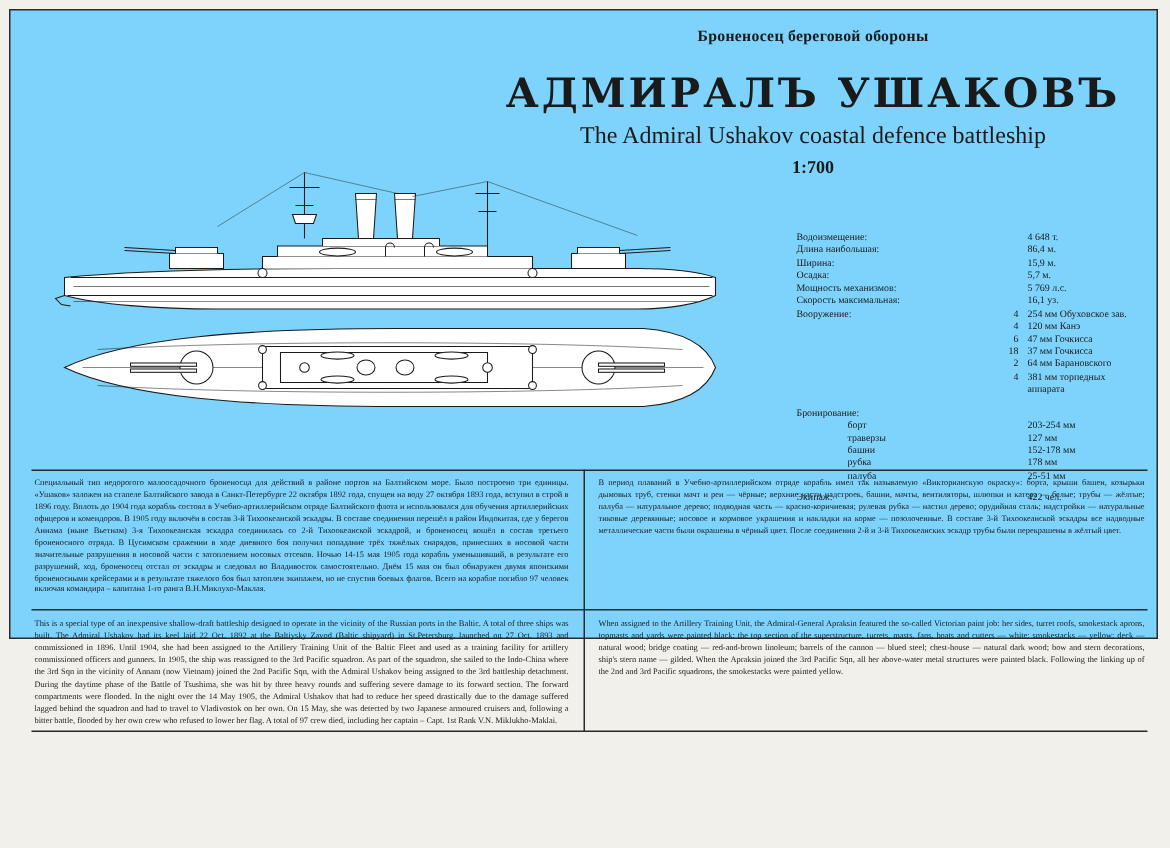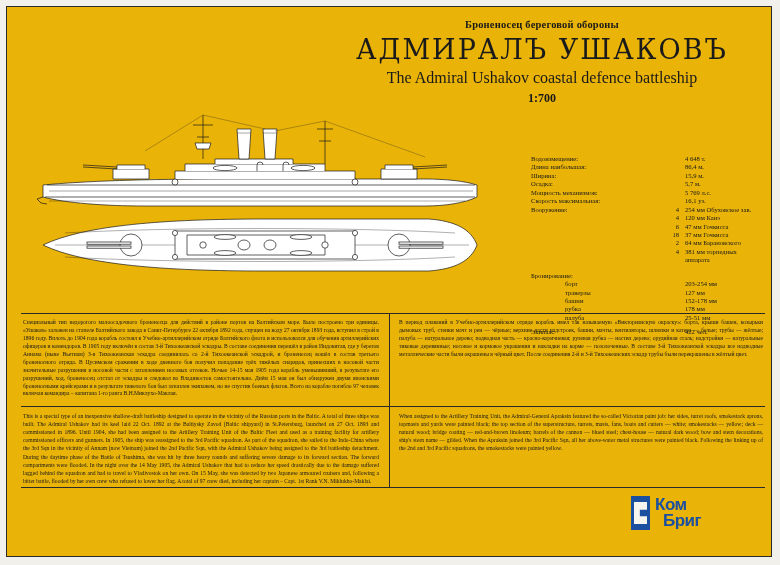--- a/index.html
+++ b/index.html
@@ -14,22 +14,22 @@
     background: #f2f0ea;
     overflow: hidden;
     font-family: "Liberation Serif", serif;
     color: #1a1a1a;
   }
   .sheet {
     position: absolute;
     left: 6px;
     top: 6px;
     width: 766px;
-    height: 551px;
-    background: #eab308;
+    height: 420px;
+    background: #7dd3fc;
     border: 1px solid #2a2a2a;
     box-sizing: border-box;
   }
 
   
   .hdr {
     position: absolute;
     right: 14px;
     top: 12px;
     width: 430px;
@@ -37,23 +37,23 @@
   }
   .hdr-sub {
     font-family: "Liberation Serif", serif;
     font-size: 10.5px;
     font-weight: bold;
     letter-spacing: .2px;
   }
   .hdr-title {
     font-family: "DejaVu Serif", serif;
     font-size: 27px;
-    font-weight: normal;
+    font-weight: bold;
     letter-spacing: 2px;
-    margin-top: 6px;
+    margin-top: 19px;
     line-height: 1.05;
   }
   .hdr-en {
     font-size: 16px;
     margin-top: 5px;
   }
   .hdr-scale {
     font-size: 12px;
     font-weight: bold;
     margin-top: 4px;
@@ -380,22 +380,15 @@
     <div class="rule" style="left:14px;  top:399px; width:744px; height:1px;"></div>
     <div class="rule" style="left:382px; top:399px; width:1px;  height:82px;"></div>
     <div class="rule" style="left:14px;  top:480px; width:744px; height:1px;"></div>
 
     <div class="col col-ru-l">Специальный тип недорогого малоосадочного броненосца для действий в районе портов на Балтийском море. Было построено три единицы. «Ушаков» заложен на стапеле Балтийского завода в Санкт-Петербурге 22 октября 1892 года, спущен на воду 27 октября 1893 года, вступил в строй в 1896 году. Вплоть до 1904 года корабль состоял в Учебно-артиллерийском отряде Балтийского флота и использовался для обучения артиллерийских офицеров и комендоров. В 1905 году включён в состав 3-й Тихоокеанской эскадры. В составе соединения перешёл в район Индокитая, где у берегов Аннама (ныне Вьетнам) 3-я Тихоокеанская эскадра соединилась со 2-й Тихоокеанской эскадрой, и броненосец вошёл в состав третьего броненосного отряда. В Цусимском сражении в ходе дневного боя получил попадание трёх тяжёлых снарядов, принесших в носовой части значительные разрушения в носовой части с затоплением носовых отсеков. Ночью 14-15 мая 1905 года корабль уменьшивший, в результате его разрушений, ход, броненосец отстал от эскадры и следовал во Владивосток самостоятельно. Днём 15 мая он был обнаружен двумя японскими броненосными крейсерами и в результате тяжелого боя был затоплен экипажем, но не спустив боевых флагов. Всего на корабле погибло 97 человек включая командира – капитана 1-го ранга В.Н.Миклухо-Маклая.</div>
     <div class="col col-ru-r">В период плаваний в Учебно-артиллерийском отряде корабль имел так называемую «Викторианскую окраску»: борта, крыши башен, козырьки дымовых труб, стенки мачт и реи — чёрные; верхние части надстроек, башни, мачты, вентиляторы, шлюпки и катера — белые; трубы — жёлтые; палуба — натуральное дерево; подводная часть — красно-коричневая; рулевая рубка — настил дерево; орудийная сталь; надстройки — натуральные тиковые деревянные; носовое и кормовое украшения и накладки на корме — позолоченные. В составе 3-й Тихоокеанской эскадры все надводные металлические части были окрашены в чёрный цвет. После соединения 2-й и 3-й Тихоокеанских эскадр трубы были перекрашены в жёлтый цвет.</div>
     <div class="col col-en-l">This is a special type of an inexpensive shallow-draft battleship designed to operate in the vicinity of the Russian ports in the Baltic. A total of three ships was built. The Admiral Ushakov had its keel laid 22 Oct. 1892 at the Baltiysky Zavod (Baltic shipyard) in St.Petersburg, launched on 27 Oct. 1893 and commissioned in 1896. Until 1904, she had been assigned to the Artillery Training Unit of the Baltic Fleet and used as a training facility for artillery commissioned officers and gunners. In 1905, the ship was reassigned to the 3rd Pacific squadron. As part of the squadron, she sailed to the Indo-China where the 3rd Sqn in the vicinity of Annam (now Vietnam) joined the 2nd Pacific Sqn, with the Admiral Ushakov being assigned to the 3rd battleship detachment. During the daytime phase of the Battle of Tsushima, she was hit by three heavy rounds and suffering severe damage to its forward section. The forward compartments were flooded. In the night over the 14 May 1905, the Admiral Ushakov that had to reduce her speed drastically due to the damage suffered lagged behind the squadron and had to travel to Vladivostok on her own. On 15 May, she was detected by two Japanese armoured cruisers and, following a bitter battle, flooded by her own crew who refused to lower her flag. A total of 97 crew died, including her captain – Capt. 1st Rank V.N. Miklukho-Maklai.</div>
     <div class="col col-en-r">When assigned to the Artillery Training Unit, the Admiral-General Apraksin featured the so-called Victorian paint job: her sides, turret roofs, smokestack aprons, topmasts and yards were painted black; the top section of the superstructure, turrets, masts, fans, boats and cutters — white; smokestacks — yellow; deck — natural wood; bridge coating — red-and-brown linoleum; barrels of the cannon — blued steel; chest-house — natural dark wood; bow and stern decorations, ship's stern name — gilded. When the Apraksin joined the 3rd Pacific Sqn, all her above-water metal structures were painted black. Following the linking up of the 2nd and 3rd Pacific squadrons, the smokestacks were painted yellow.</div>
 
 
-    <div class="logo">
-      <div class="logo-mark"></div>
-      <div class="logo-txt">
-        <span class="l1">Ком</span>
-        <span class="l2">Бриг</span>
-      </div>
-    </div>
 
   </div>
 </div>
 
 </body></html>

